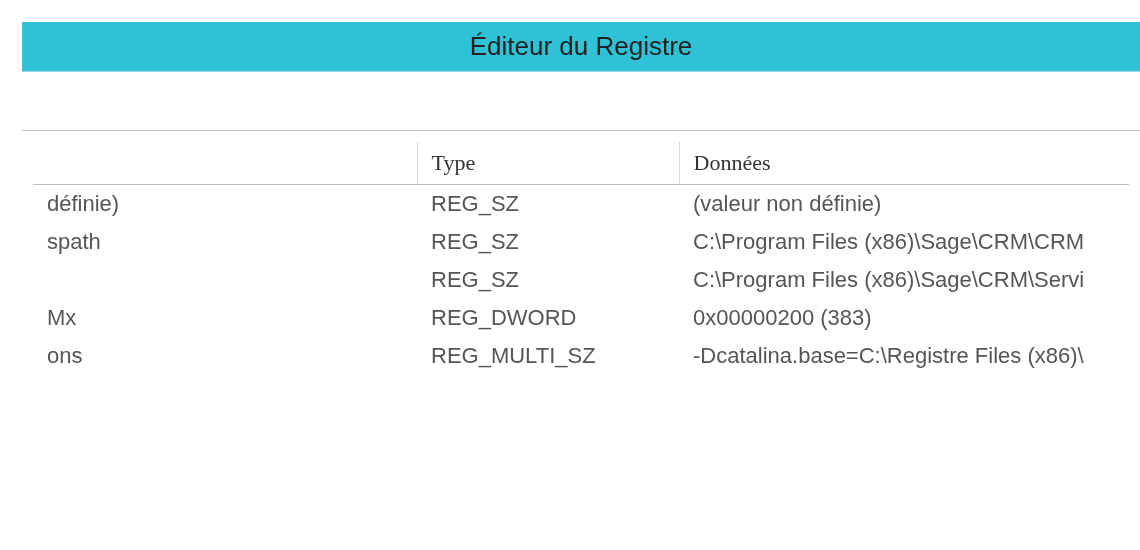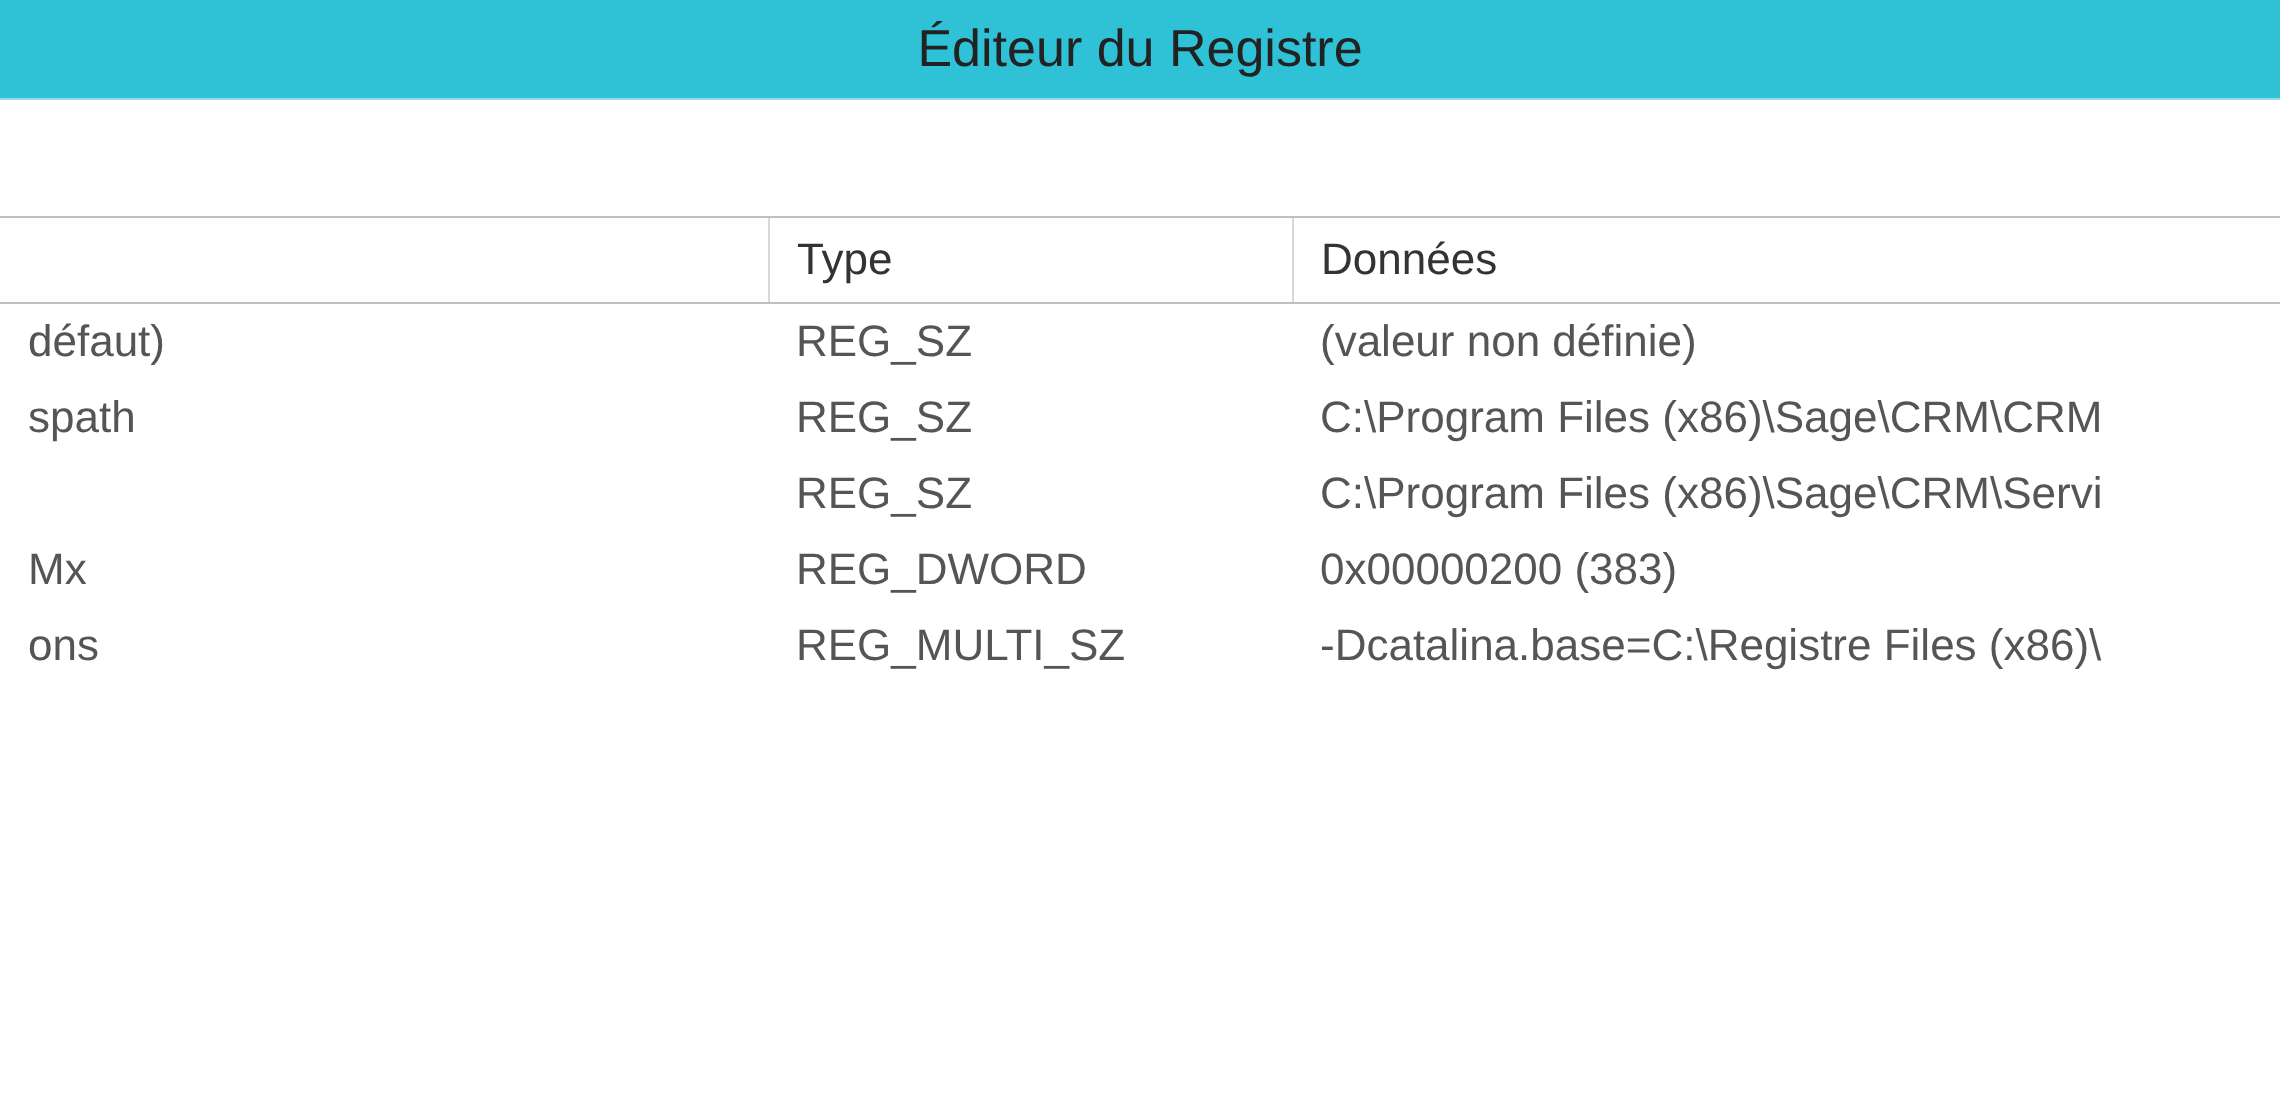--- a/index.html
+++ b/index.html
@@ -1,17 +1,17 @@
 <!DOCTYPE html>
 <html><head>
   <meta charset="utf-8">
   <style>
     * {
       margin: 0;
-      padding: 0;
+      padding: 11px;
       box-sizing: border-box;
     }
     body {
       font-family: "Segoe UI", Tahoma, sans-serif;
       font-size: 22px;
       color: #444;
       background: #fff;
       width: 1140px;
       height: 550px;
       overflow: hidden;
@@ -41,20 +41,21 @@
     th {
       text-align: left;
       font-weight: normal;
       color: #333;
       padding: 8px 10px 8px 14px;
       border-right: 1px solid #d8d8d8;
       border-bottom: 1px solid #c0c0c0;
       background: #fff;
       white-space: nowrap;
       overflow: hidden;
+      font-family: Liberation Serif, serif;
     }
     th:last-child {
       border-right: none;
     }
     td {
       padding: 6px 10px 6px 14px;
       color: #555;
       white-space: nowrap;
       overflow: hidden;
       text-overflow: clip;
@@ -82,21 +83,21 @@
     </colgroup>
     <thead>
       <tr>
         <th></th>
         <th>Type</th>
         <th>Données</th>
       </tr>
     </thead>
     <tbody id="rows-body">
     <tr>
-          <td>défaut)</td>
+          <td>définie)</td>
           <td>REG_SZ</td>
           <td>(valeur non définie)</td>
         </tr>
         <tr>
           <td>spath</td>
           <td>REG_SZ</td>
           <td>C:\Program Files (x86)\Sage\CRM\CRM</td>
         </tr>
         <tr>
           <td></td>

